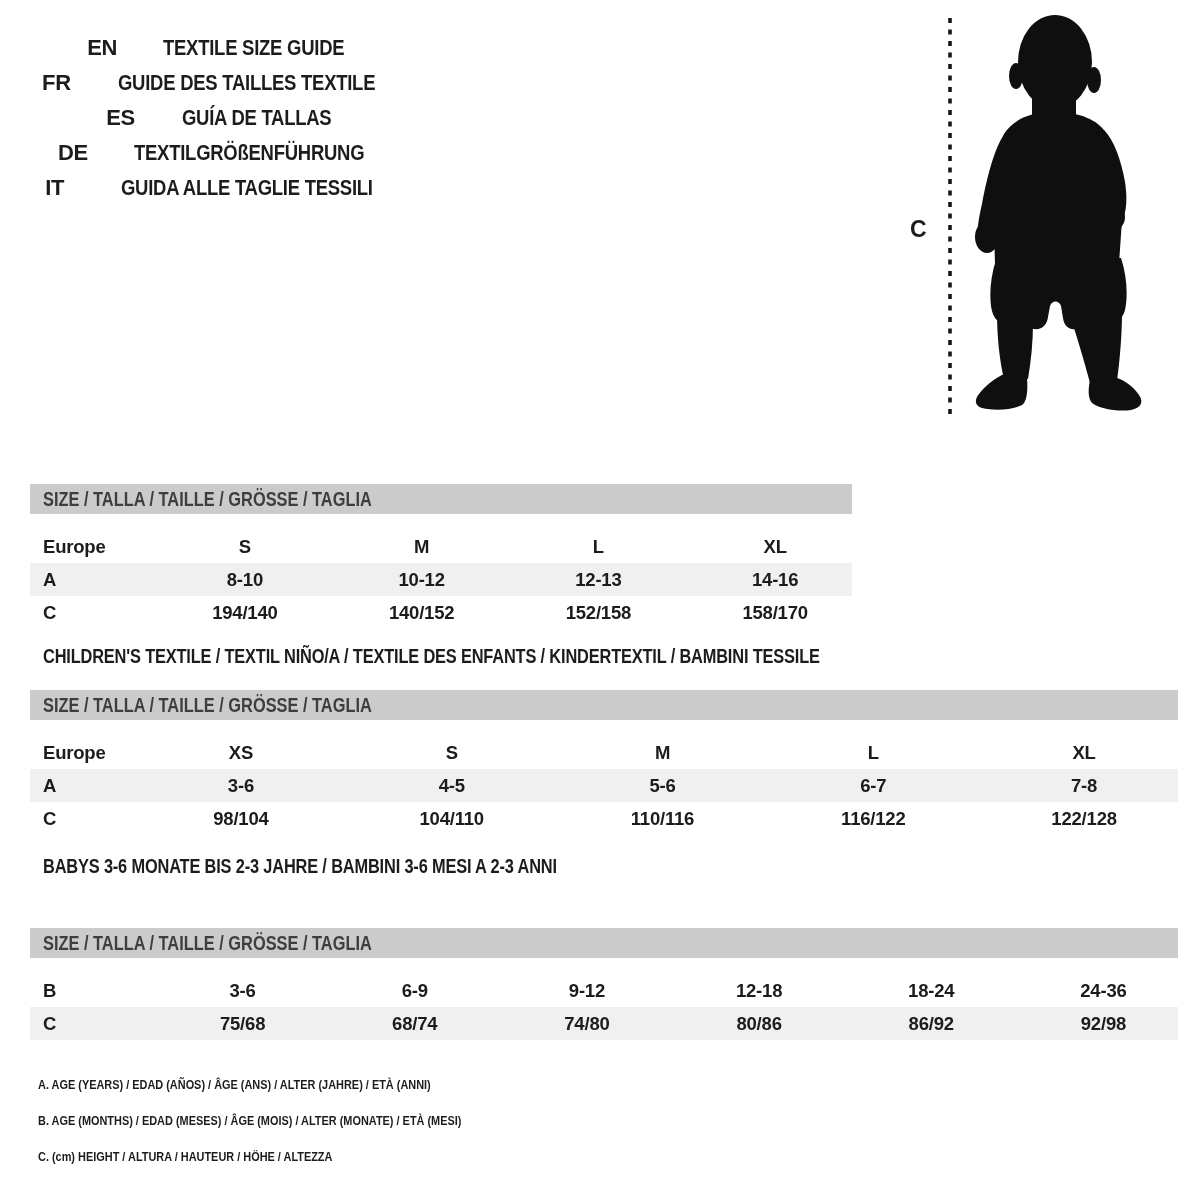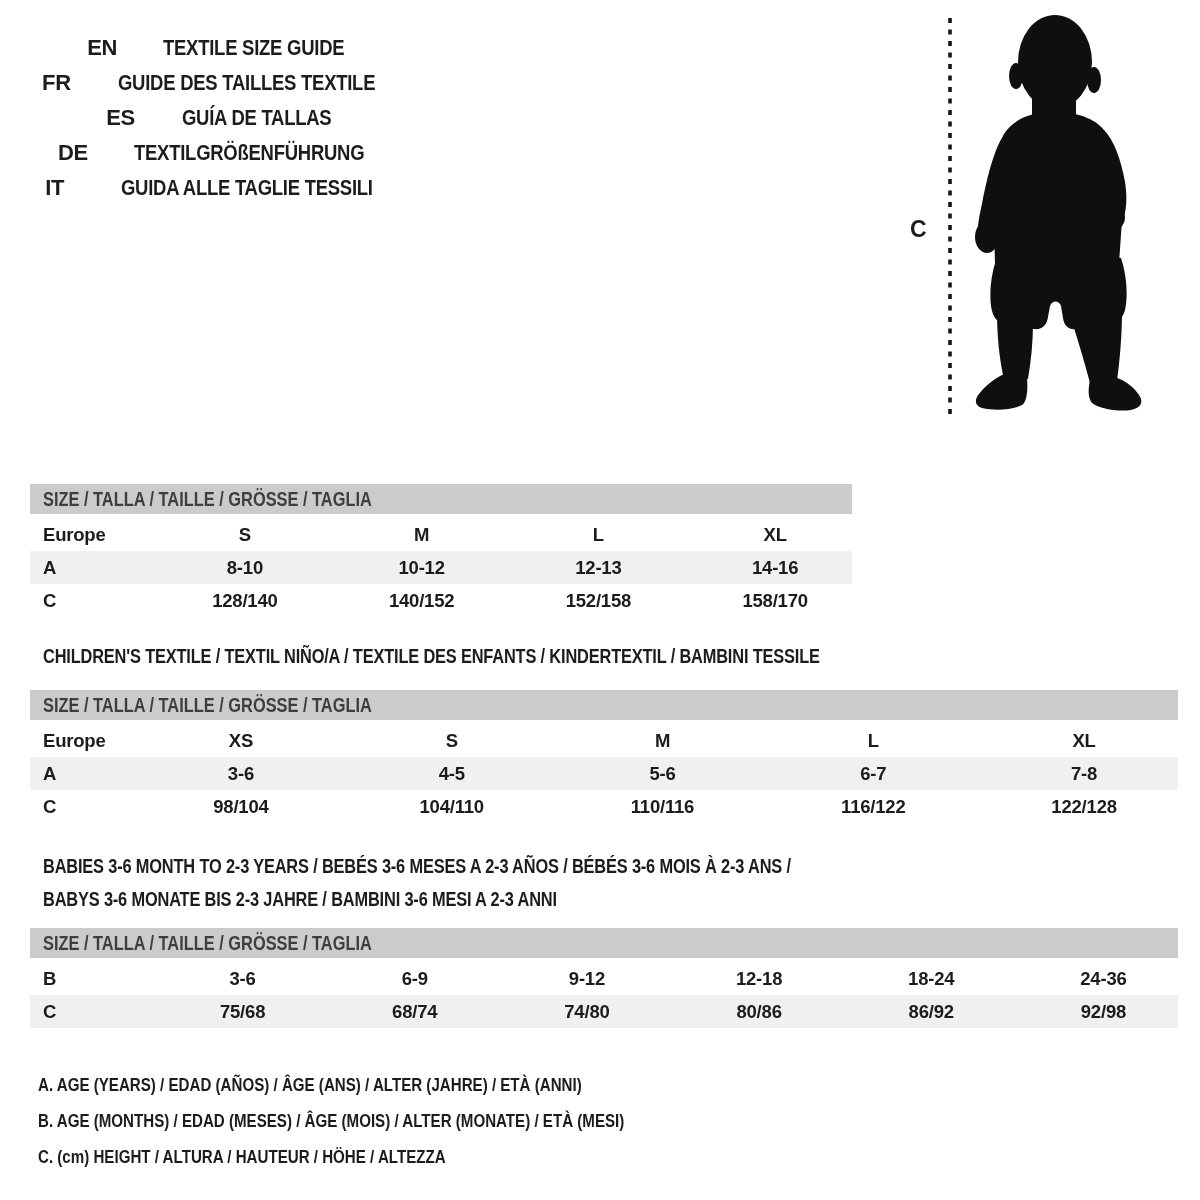--- a/index.html
+++ b/index.html
@@ -43,38 +43,38 @@
   .heading-line { display: block; height: 33px; line-height: 33px; }
 
   
   .size-table { position: absolute; left: 30px; }
   .size-header {
     height: 30px; line-height: 30px;
     background: var(--hdr-bg, #cbcbcb);
     color: var(--hdr-text, #3e3e3e);
     padding-left: 13px;
     font-size: 19.5px; font-weight: 700;
-    margin-bottom: 4px;
+    margin-bottom: 16px;
   }
   .trow {
     display: grid; height: 33px; align-items: center;
     font-size: 18.5px; font-weight: 700; letter-spacing: -0.2px; gap: 23px;
   }
   .trow.shaded { background: var(--shade, #f0f0f0); }
   .tcell { text-align: center; }
   .tcell.tlabel { text-align: left; padding-left: 13px; }
   .cols4 .trow { grid-template-columns: 115px repeat(4, 1fr); }
   .cols5 .trow { grid-template-columns: 94px repeat(5, 1fr); }
   .cols6 .trow { grid-template-columns: 115px repeat(6, 1fr); }
   .w-narrow { width: 822px; }
   .w-wide { width: 1148px; }
 
   
   .notes { position: absolute; left: 38px; top: 1067px; }
-  .note-line { height: 36px; line-height: 36px; font-size: 18px; font-weight: 700; }
+  .note-line { height: 36px; line-height: 36px; font-size: 13px; font-weight: 700; }
 
   svg .sil { fill: var(--sil, #0f0f0f); }
 </style>
 </head>
 <body>
 
 <div class="page">
 
   <div class="lang-block">
       <div class="lang-row">
@@ -145,21 +145,21 @@
         </div>
         <div class="trow shaded">
           <div class="tcell tlabel">A</div>
           <div class="tcell">8-10</div>
           <div class="tcell">10-12</div>
           <div class="tcell">12-13</div>
           <div class="tcell">14-16</div>
         </div>
         <div class="trow">
           <div class="tcell tlabel">C</div>
-          <div class="tcell">128/140</div>
+          <div class="tcell">194/140</div>
           <div class="tcell">140/152</div>
           <div class="tcell">152/158</div>
           <div class="tcell">158/170</div>
         </div>
       </div>
   </div>
 
   <div class="section-heading" style="top:643px">
     <span class="condensed">CHILDREN'S TEXTILE / TEXTIL NIÑO/A / TEXTILE DES ENFANTS / KINDERTEXTIL / BAMBINI TESSILE</span>
   </div>
@@ -189,21 +189,20 @@
           <div class="tcell">98/104</div>
           <div class="tcell">104/110</div>
           <div class="tcell">110/116</div>
           <div class="tcell">116/122</div>
           <div class="tcell">122/128</div>
         </div>
       </div>
   </div>
 
   <div class="section-heading" style="top:850px">
-    <span class="heading-line"><span class="condensed">BABIES 3-6 MONTH TO 2-3 YEARS / BEBÉS 3-6 MESES A 2-3 AÑOS / BÉBÉS 3-6 MOIS À 2-3 ANS /</span></span>
     <span class="heading-line"><span class="condensed">BABYS 3-6 MONATE BIS 2-3 JAHRE / BAMBINI 3-6 MESI A 2-3 ANNI</span></span>
   </div>
   <div class="size-table w-wide cols6" style="top:928px">
     <div class="size-header">
       <span class="condensed">SIZE / TALLA / TAILLE / GRÖSSE / TAGLIA</span>
     </div>
     <div>
         <div class="trow">
           <div class="tcell tlabel">B</div>
           <div class="tcell">3-6</div>

